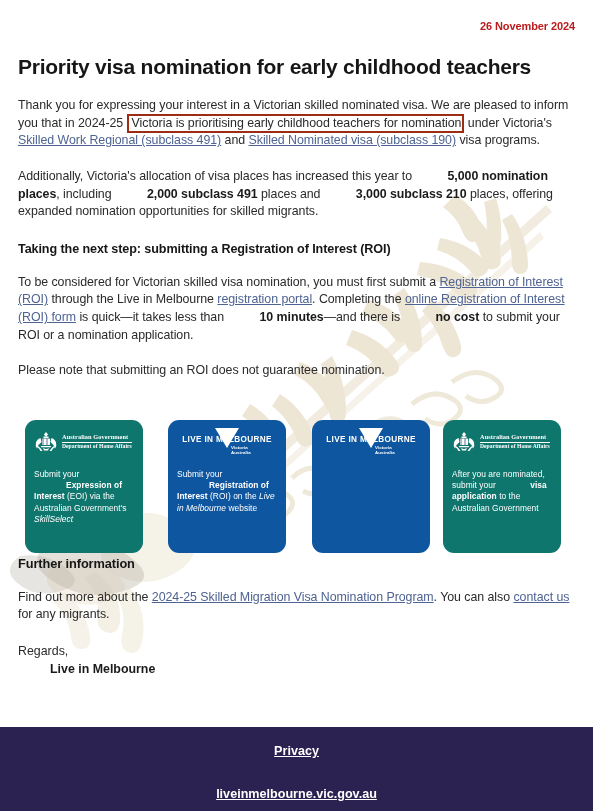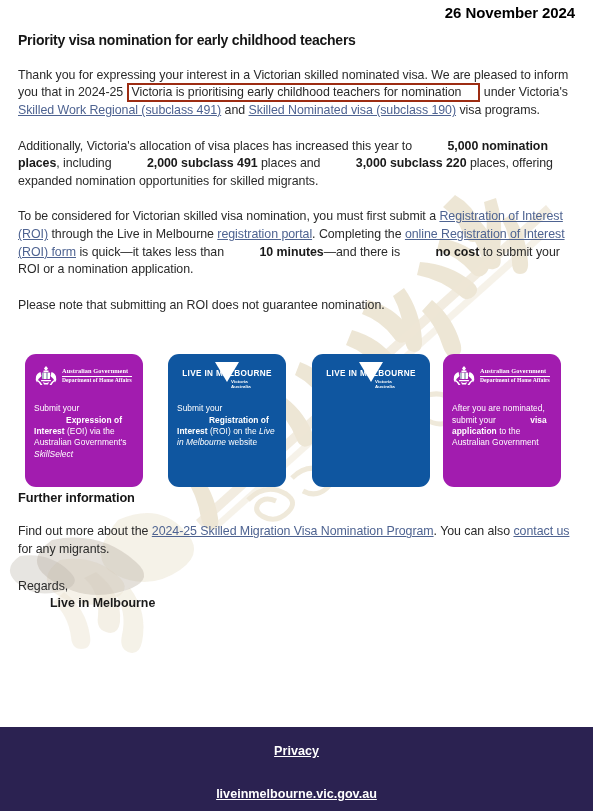--- a/index.html
+++ b/index.html
@@ -39,32 +39,32 @@
   
   #content {
     position: relative;
     z-index: 5;
     padding: 0 18px;
     box-sizing: border-box;
   }
 
   .date-line {
     text-align: right;
-    font-size: 15px;
-    font-weight: bold;
-    color: #000000;
-    padding-top: 4px;
+    font-size: 11px;
+    font-weight: bold;
+    color: #b91c1c;
+    padding-top: 20px;
     letter-spacing: -0.1px;
   }
 
   h1.doc-title {
-    font-size: 14px;
+    font-size: 21px;
     font-weight: bold;
     color: #161616;
-    margin: 11px 0 0 0;
+    margin: 22px 0 0 0;
     letter-spacing: -0.25px;
     line-height: 1.2;
   }
 
   p.body-text {
     font-size: 12.4px;
     line-height: 17.6px;
     color: #2a2a2a;
     margin: 18px 0 0 0;
     letter-spacing: -0.05px;
@@ -89,21 +89,21 @@
   b, strong { font-weight: bold; color: #1a1a1a; padding-left: 32px; }
 
   a.inline-link {
     color: #4e6391;
     text-decoration: underline;
     text-underline-offset: 1px;
   }
 
   .hl-box {
     border: 2px solid #9c2c12;
-    padding: 0 17px 1px 3px;
+    padding: 0 1px 1px 3px;
     box-decoration-break: clone;
     -webkit-box-decoration-break: clone;
   }
 
   
   #flow {
     position: relative;
     margin-top: 24px;
     height: 146px;
   }
@@ -111,21 +111,21 @@
   .card {
     position: absolute;
     top: 16px;
     width: 118px;
     height: 133px;
     border-radius: 11px;
     box-sizing: border-box;
     padding: 9px 9px 0 9px;
     overflow: hidden;
   }
-  .card.navy { background: #a21caf; }
+  .card.navy { background: #0f766e; }
   .card.blue { background: #0f56a0; }
 
   .card-logo {
     height: 34px;
     position: relative;
   }
 
   
   .auGov {
     display: flex;
@@ -307,22 +307,23 @@
 
   <div id="content">
 
     <div class="date-line">26 November 2024</div>
 
     <h1 class="doc-title">Priority visa nomination for early childhood teachers</h1>
 
 
     <p class="body-text"><span>Thank you for expressing your interest in a Victorian skilled nominated visa. We are pleased to inform you that in 2024-25 </span><span class="hl-box">Victoria is prioritising early childhood teachers for nomination</span><span> under Victoria's </span><a class="inline-link" href="#">Skilled Work Regional (subclass 491)</a><span> and </span><a class="inline-link" href="#">Skilled Nominated visa (subclass 190)</a><span> visa programs.</span></p>
 
-    <p class="body-text"><span>Additionally, Victoria's allocation of visa places has increased this year to </span><b>5,000 nomination places</b><span>, including </span><b>2,000 subclass 491</b><span> places and </span><b>3,000 subclass 220</b><span> places, offering expanded nomination opportunities for skilled migrants.</span></p>
-
+    <p class="body-text"><span>Additionally, Victoria's allocation of visa places has increased this year to </span><b>5,000 nomination places</b><span>, including </span><b>2,000 subclass 491</b><span> places and </span><b>3,000 subclass 210</b><span> places, offering expanded nomination opportunities for skilled migrants.</span></p>
+
+    <h2 class="sub-head">Taking the next step: submitting a Registration of Interest (ROI)</h2>
 
     <p class="body-text"><span>To be considered for Victorian skilled visa nomination, you must first submit a </span><a class="inline-link" href="#">Registration of Interest (ROI)</a><span> through the Live in Melbourne </span><a class="inline-link" href="#">registration portal</a><span>. Completing the </span><a class="inline-link" href="#">online Registration of Interest (ROI) form</a><span> is quick—it takes less than </span><b>10 minutes</b><span>—and there is </span><b>no cost</b><span> to submit your ROI or a nomination application.</span></p>
 
     <p class="body-text">Please note that submitting an ROI does not guarantee nomination.</p>
 
     <div id="flow">
 
       <div class="card navy" style="left:7px;">
         <div class="card-logo">
           <div class="auGov">

